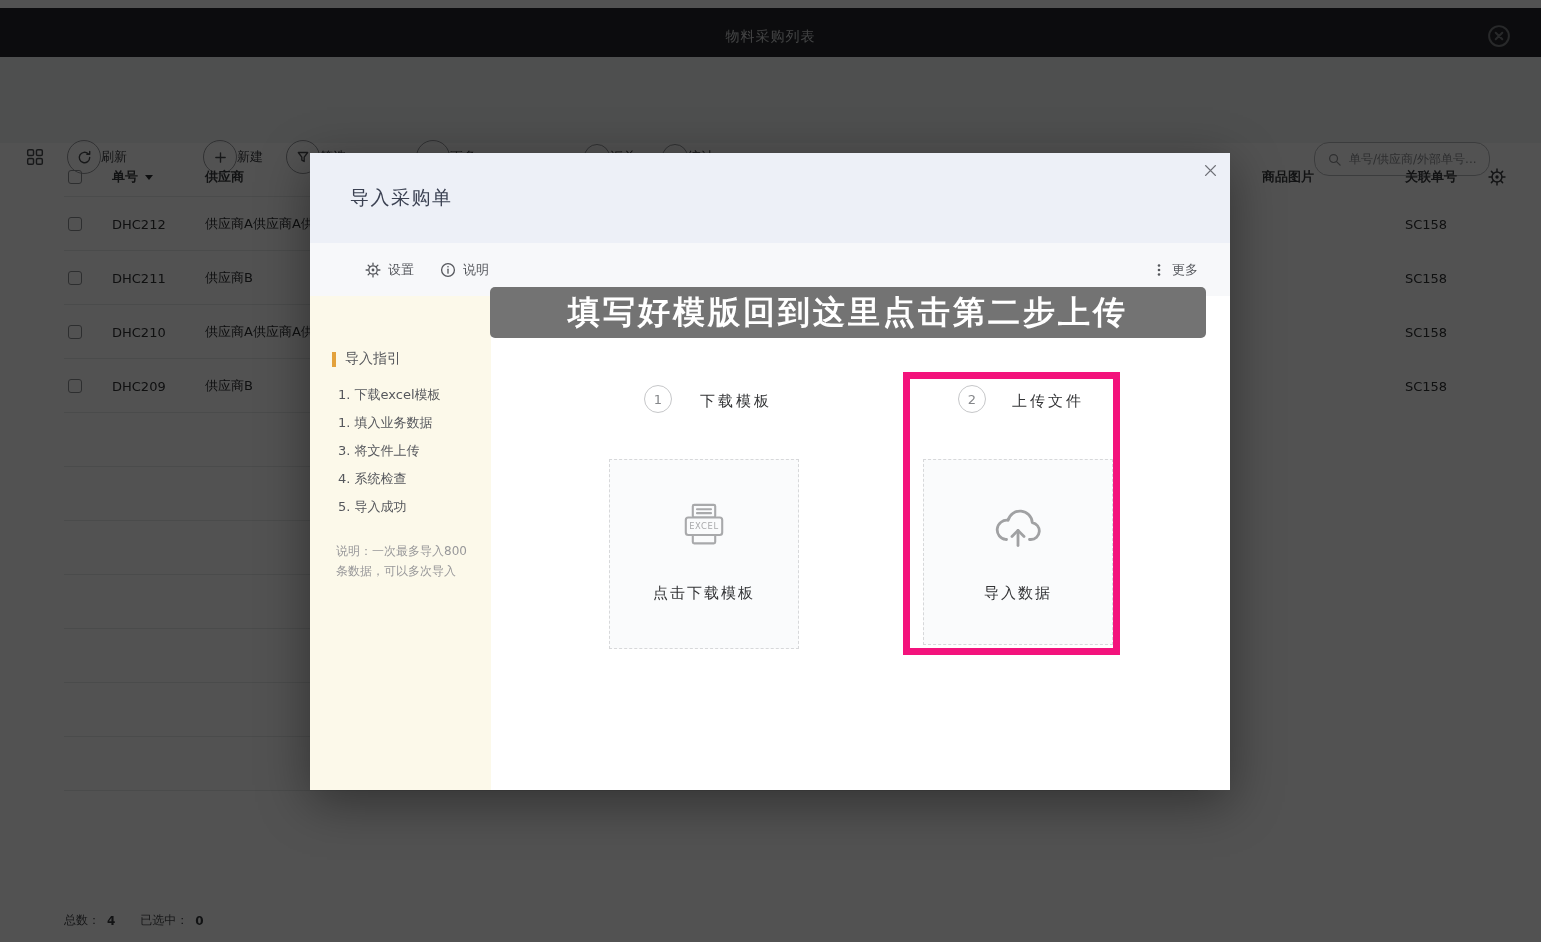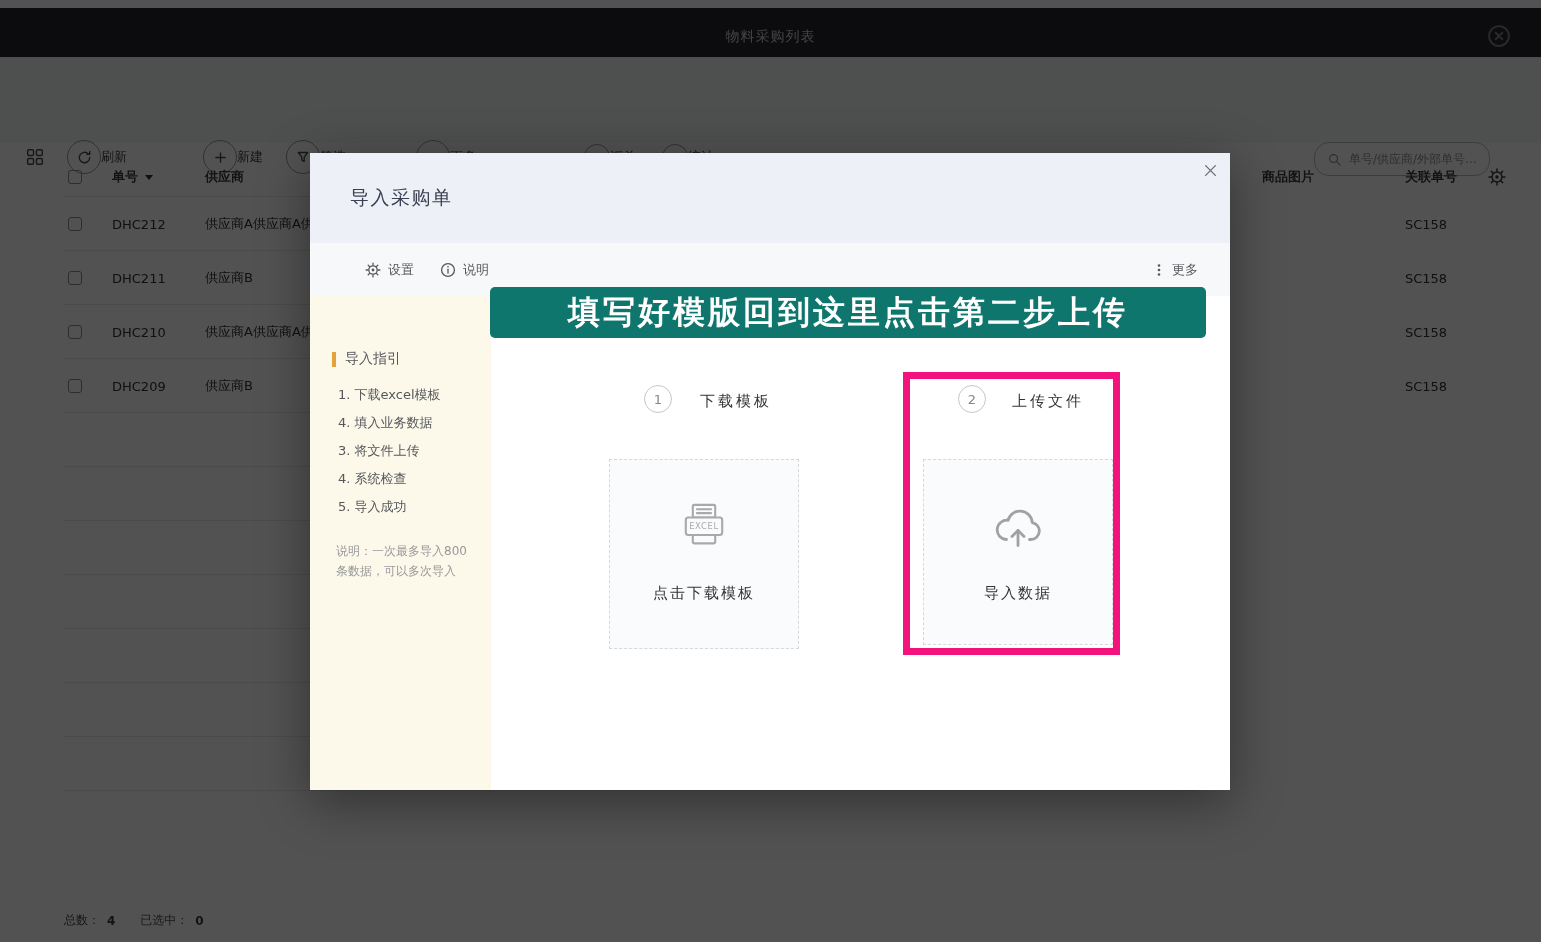--- a/index.html
+++ b/index.html
@@ -61,21 +61,21 @@
   .m-body{ display:flex; height:494px; }
   .m-side{ width:181px; background:#fcf9ea; position:relative; flex:none; }
   .side-title{ position:absolute; left:22px; top:54px; display:flex; align-items:center; gap:9px;
     font-size:14px; color:#56585c; }
   .side-marker{ width:4px; height:15px; background:#E3A23C; }
   .side-steps{ position:absolute; left:28px; top:85px; font-size:13px; color:#55575c; }
   .side-steps div{ height:28px; line-height:28px; }
   .side-note{ position:absolute; left:26px; top:245px; width:136px; font-size:12px; color:#98989a; line-height:20px; }
   .m-main{ flex:1; position:relative; background:#fff; }
 
-  .banner{ position:absolute; left:180px; top:134px; width:716px; height:51px; background:#0f766e; border-radius:5px;
+  .banner{ position:absolute; left:180px; top:134px; width:716px; height:51px; background:#737373; border-radius:5px;
     z-index:6; display:flex; align-items:center; justify-content:center; color:#fff; font-size:32px; font-weight:bold;
     letter-spacing:3px; white-space:nowrap; }
 
   .step-circle{ position:absolute; width:28px; height:28px; border:1px solid #c6c7c9; border-radius:50%;
     background:#fff; color:#85878a; font-size:13px; display:flex; align-items:center; justify-content:center; }
   .sc1{ left:153px; top:89px; } .sc2{ left:467px; top:89px; z-index:3; }
   .step-title{ position:absolute; font-size:15px; color:#333436; letter-spacing:3px; }
   .st1{ left:209px; top:96px; } .st2{ left:521px; top:96px; z-index:3; }
   .dash-box{ position:absolute; width:190px; border:1px dashed #d7d8da; background:#fafbfc; cursor:pointer; }
   .db1{ left:118px; top:163px; height:190px; }
@@ -280,21 +280,21 @@
   </div>
 
   <div class="m-body">
     <div class="m-side">
       <div class="side-title">
         <span class="side-marker"></span>
         <span>导入指引</span>
       </div>
       <div class="side-steps">
         <div>1. 下载excel模板</div>
-        <div>4. 填入业务数据</div>
+        <div>1. 填入业务数据</div>
         <div>3. 将文件上传</div>
         <div>4. 系统检查</div>
         <div>5. 导入成功</div>
       </div>
       <div class="side-note">
         <div>说明：一次最多导入800</div>
         <div>条数据，可以多次导入</div>
       </div>
     </div>
 

